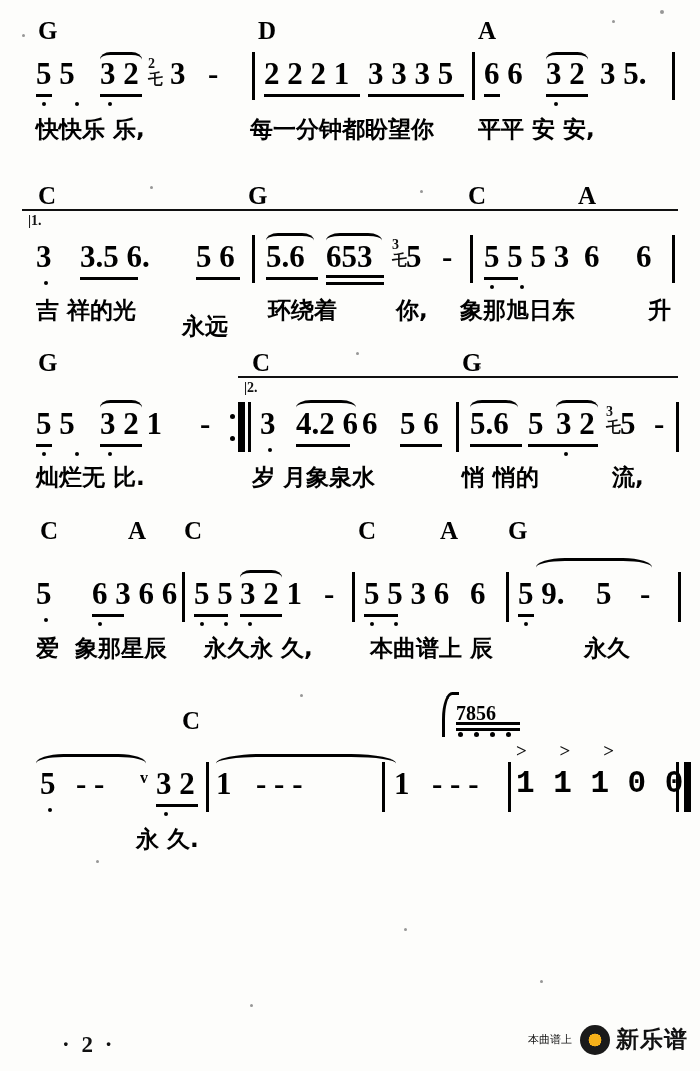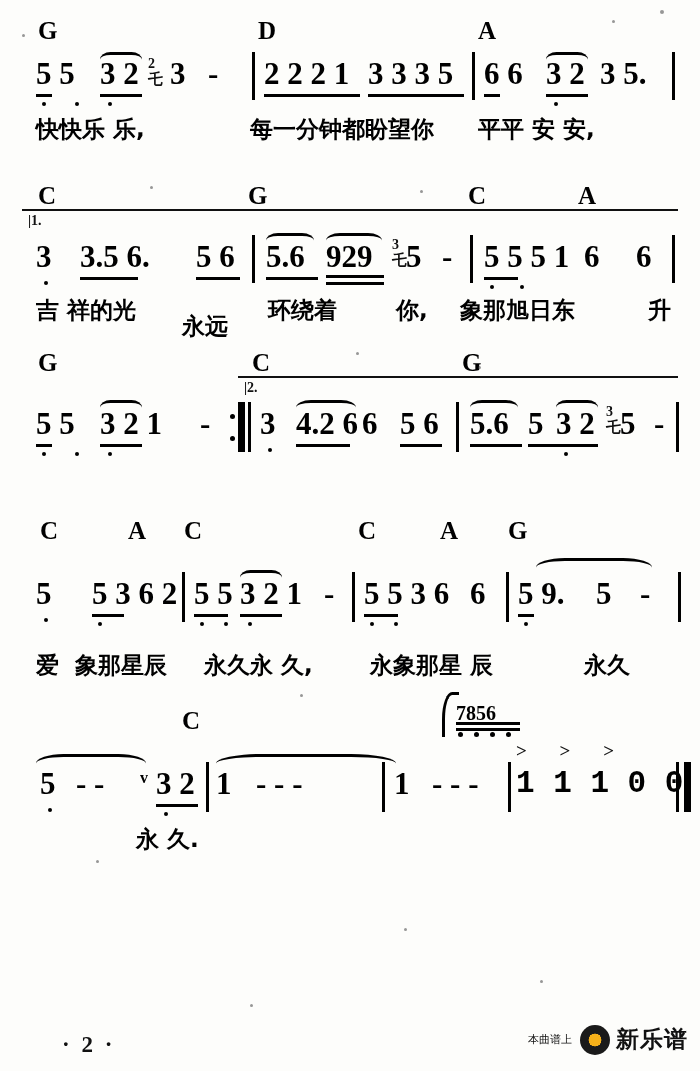--- a/index.html
+++ b/index.html
@@ -258,29 +258,29 @@
       <div class="dotu" style="left:44px;top:48px;"></div>
       <span class="note" style="left:80px;top:8px;">3.5 6.</span>
       <div class="underline" style="left:80px;top:44px;width:58px;"></div>
       <span class="note" style="left:196px;top:8px;">5 6</span>
       <div class="underline" style="left:196px;top:44px;width:44px;"></div>
       <div class="barline" style="left:252px;top:2px;height:48px;"></div>
       <div class="tie" style="left:266px;top:0px;width:48px;"></div>
       <span class="note" style="left:266px;top:8px;">5.6</span>
       <div class="underline" style="left:266px;top:44px;width:52px;"></div>
       <div class="tie" style="left:326px;top:0px;width:56px;"></div>
-      <span class="note" style="left:326px;top:8px;">929</span>
+      <span class="note" style="left:326px;top:8px;">653</span>
       <div class="underline" style="left:326px;top:42px;width:58px;"></div>
       <div class="underline" style="left:326px;top:49px;width:58px;"></div>
       <span class="small-num" style="left:392px;top:4px;">3</span>
       <span class="triplet" style="left:392px;top:18px;">乇</span>
       <span class="note" style="left:406px;top:8px;">5</span>
       <span class="note" style="left:442px;top:8px;">-</span>
       <div class="barline" style="left:470px;top:2px;height:48px;"></div>
-      <span class="note" style="left:484px;top:8px;">5 5 5 1</span>
+      <span class="note" style="left:484px;top:8px;">5 5 5 3</span>
       <div class="underline" style="left:484px;top:44px;width:34px;"></div>
       <div class="dotu" style="left:490px;top:52px;"></div>
       <div class="dotu" style="left:520px;top:52px;"></div>
       <span class="note" style="left:584px;top:8px;">6</span>
       <span class="note" style="left:636px;top:8px;">6</span>
       <div class="barline" style="left:672px;top:2px;height:48px;"></div>
     </div>
     <div class="lyricrow" style="margin-top:10px;">
       <span class="lyric" style="left:36px;top:0;">吉 祥的光</span>
       <span class="lyric" style="left:182px;top:16px;">永远</span>
@@ -332,35 +332,41 @@
       <div class="tie" style="left:556px;top:0px;width:42px;"></div>
       <span class="note" style="left:556px;top:8px;">3 2</span>
       <div class="underline" style="left:528px;top:44px;width:70px;"></div>
       <div class="dotu" style="left:564px;top:52px;"></div>
       <span class="small-num" style="left:606px;top:4px;">3</span>
       <span class="triplet" style="left:606px;top:18px;">乇</span>
       <span class="note" style="left:620px;top:8px;">5</span>
       <span class="note" style="left:654px;top:8px;">-</span>
       <div class="barline" style="left:676px;top:2px;height:50px;"></div>
     </div>
+    <div class="lyricrow" style="margin-top:10px;">
+      <span class="lyric" style="left:36px;top:0;">灿烂无 比.</span>
+      <span class="lyric" style="left:252px;top:0;">岁 月象泉水</span>
+      <span class="lyric" style="left:462px;top:0;">悄 悄的</span>
+      <span class="lyric" style="left:612px;top:0;">流,</span>
+    </div>
   </div>
 
   <div class="system" style="top:518px;">
     <div class="chordrow">
       <span class="chord" style="left:40px;top:0;">C</span>
       <span class="chord" style="left:128px;top:0;">A</span>
       <span class="chord" style="left:184px;top:0;">C</span>
       <span class="chord" style="left:358px;top:0;">C</span>
       <span class="chord" style="left:440px;top:0;">A</span>
       <span class="chord" style="left:508px;top:0;">G</span>
     </div>
     <div class="notesrow" style="height:54px;margin-top:22px;">
       <span class="note" style="left:36px;top:8px;">5</span>
       <div class="dotu" style="left:44px;top:48px;"></div>
-      <span class="note" style="left:92px;top:8px;">5 3 6 2</span>
+      <span class="note" style="left:92px;top:8px;">6 3 6 6</span>
       <div class="underline" style="left:92px;top:44px;width:32px;"></div>
       <div class="dotu" style="left:98px;top:52px;"></div>
       <div class="barline" style="left:182px;top:2px;height:50px;"></div>
       <span class="note" style="left:194px;top:8px;">5 5</span>
       <div class="underline" style="left:194px;top:44px;width:34px;"></div>
       <div class="dotu" style="left:200px;top:52px;"></div>
       <div class="dotu" style="left:224px;top:52px;"></div>
       <div class="tie" style="left:240px;top:0px;width:42px;"></div>
       <span class="note" style="left:240px;top:8px;">3 2 1</span>
       <div class="underline" style="left:240px;top:44px;width:42px;"></div>
@@ -374,24 +380,24 @@
       <span class="note" style="left:470px;top:8px;">6</span>
       <div class="barline" style="left:506px;top:2px;height:50px;"></div>
       <span class="note" style="left:518px;top:8px;">5 9.</span>
       <div class="underline" style="left:518px;top:44px;width:16px;"></div>
       <div class="dotu" style="left:524px;top:52px;"></div>
       <div class="tie" style="left:536px;top:-12px;width:116px;height:16px;"></div>
       <span class="note" style="left:596px;top:8px;">5</span>
       <span class="note" style="left:640px;top:8px;">-</span>
       <div class="barline" style="left:678px;top:2px;height:50px;"></div>
     </div>
-    <div class="lyricrow" style="margin-top:28px;">
+    <div class="lyricrow" style="margin-top:11px;">
       <span class="lyric" style="left:36px;top:0;">爱  象那星辰</span>
       <span class="lyric" style="left:204px;top:0;">永久永 久,</span>
-      <span class="lyric" style="left:370px;top:0;">永象那星 辰</span>
+      <span class="lyric" style="left:370px;top:0;">本曲谱上 辰</span>
       <span class="lyric" style="left:584px;top:0;">永久</span>
     </div>
   </div>
 
   <div class="system" style="top:690px;">
     <div class="chordrow" style="height:34px;">
       <span class="chord" style="left:182px;top:18px;">C</span>
 
       <div style="position:absolute;left:438px;top:6px;">
         <span class="note small" style="left:18px;top:2px;font-size:20px;">7856</span>

